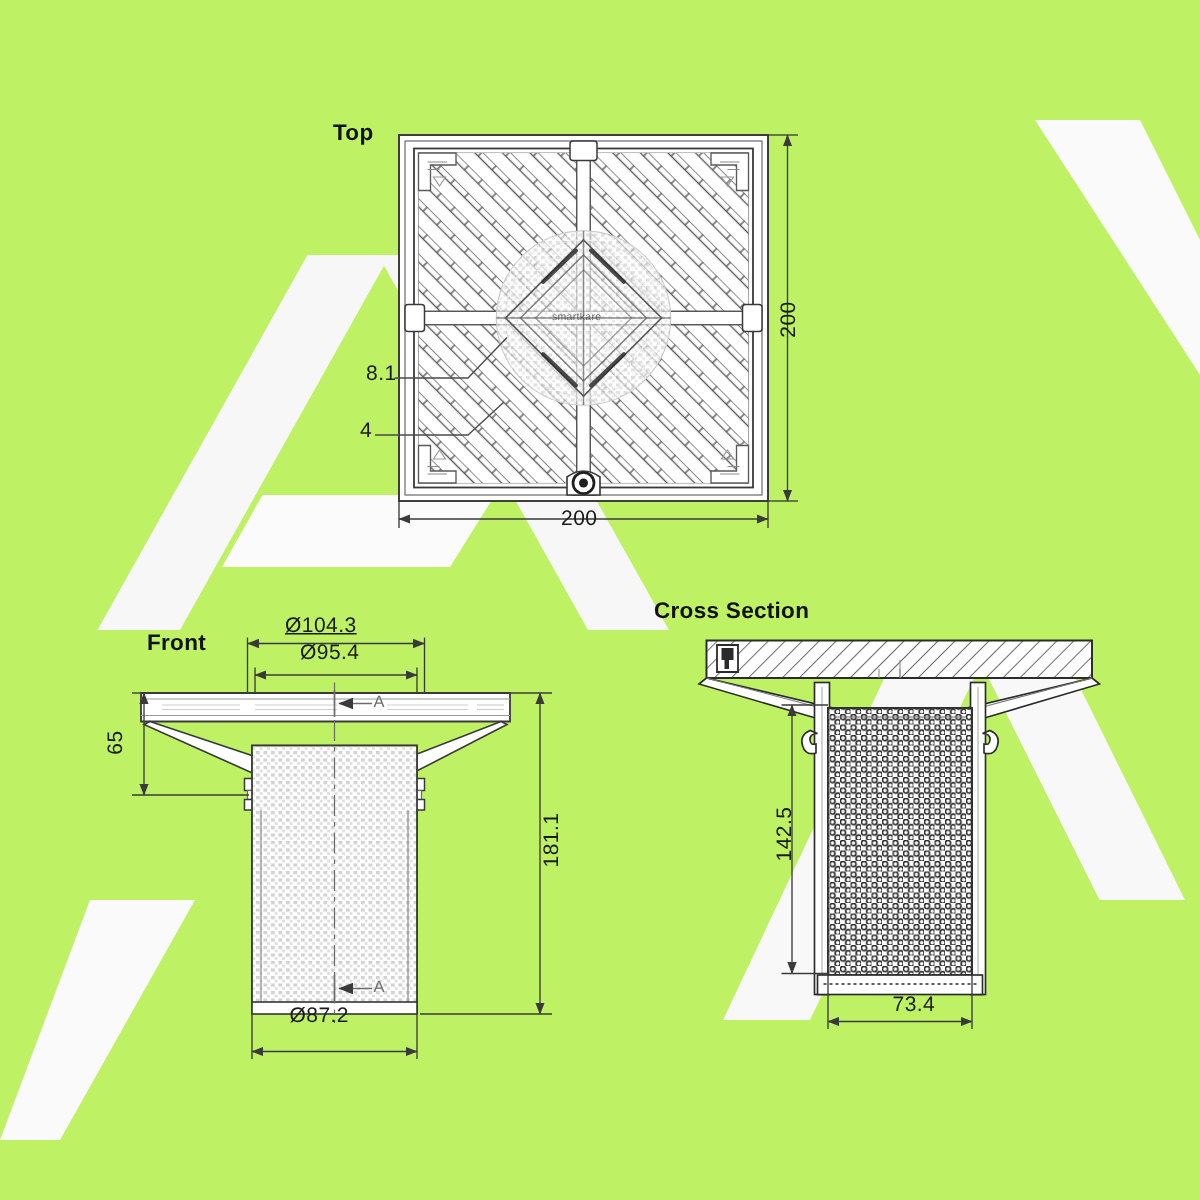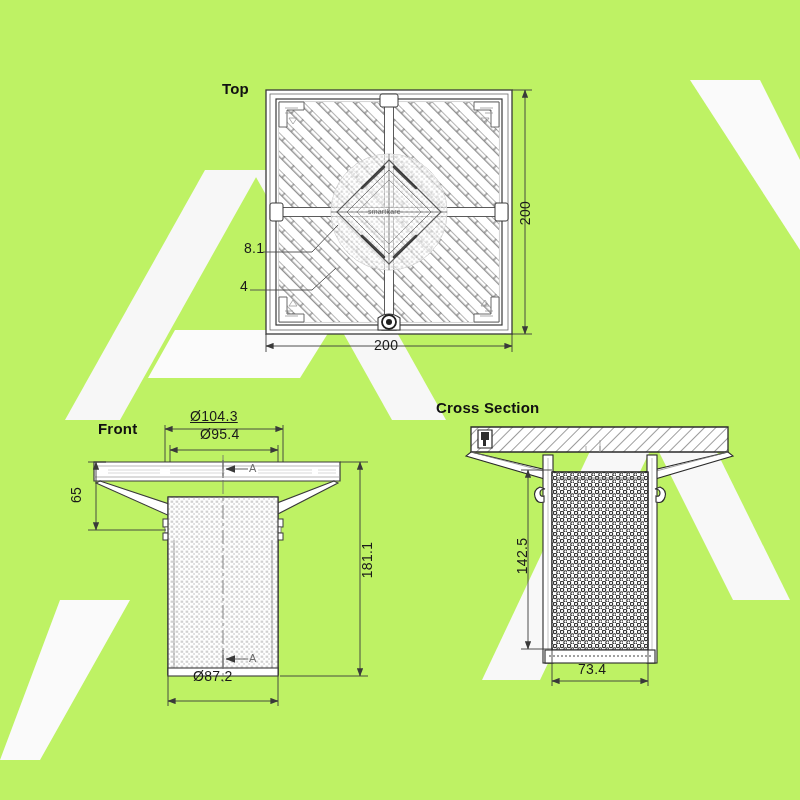--- a/index.html
+++ b/index.html
@@ -376,15 +376,15 @@
 
   <div class="dim-label" style="left:190px; top:408px;text-decoration:underline;">Ø104.3</div>
   <div class="dim-label" style="left:200px; top:426px;">Ø95.4</div>
   <div class="dim-label rot" style="left:64px; top:487px; width:24px; text-align:center;">65</div>
   <div class="dim-label rot" style="left:345px; top:552px; width:44px; text-align:center;">181.1</div>
   <div class="dim-label" style="left:193px; top:668px;">Ø87.2</div>
   <div class="sec-letter" style="left:249px; top:462px;">A</div>
   <div class="sec-letter" style="left:249px; top:652px;">A</div>
 
   <div class="dim-label rot" style="left:500px; top:548px; width:44px; text-align:center;">142.5</div>
-  <div class="dim-label" style="left:578px; top:661px;">73.4</div>
+  <div class="dim-label" style="left:595px; top:661px;">73.4</div>
 
 </div>
 
 </body></html>

